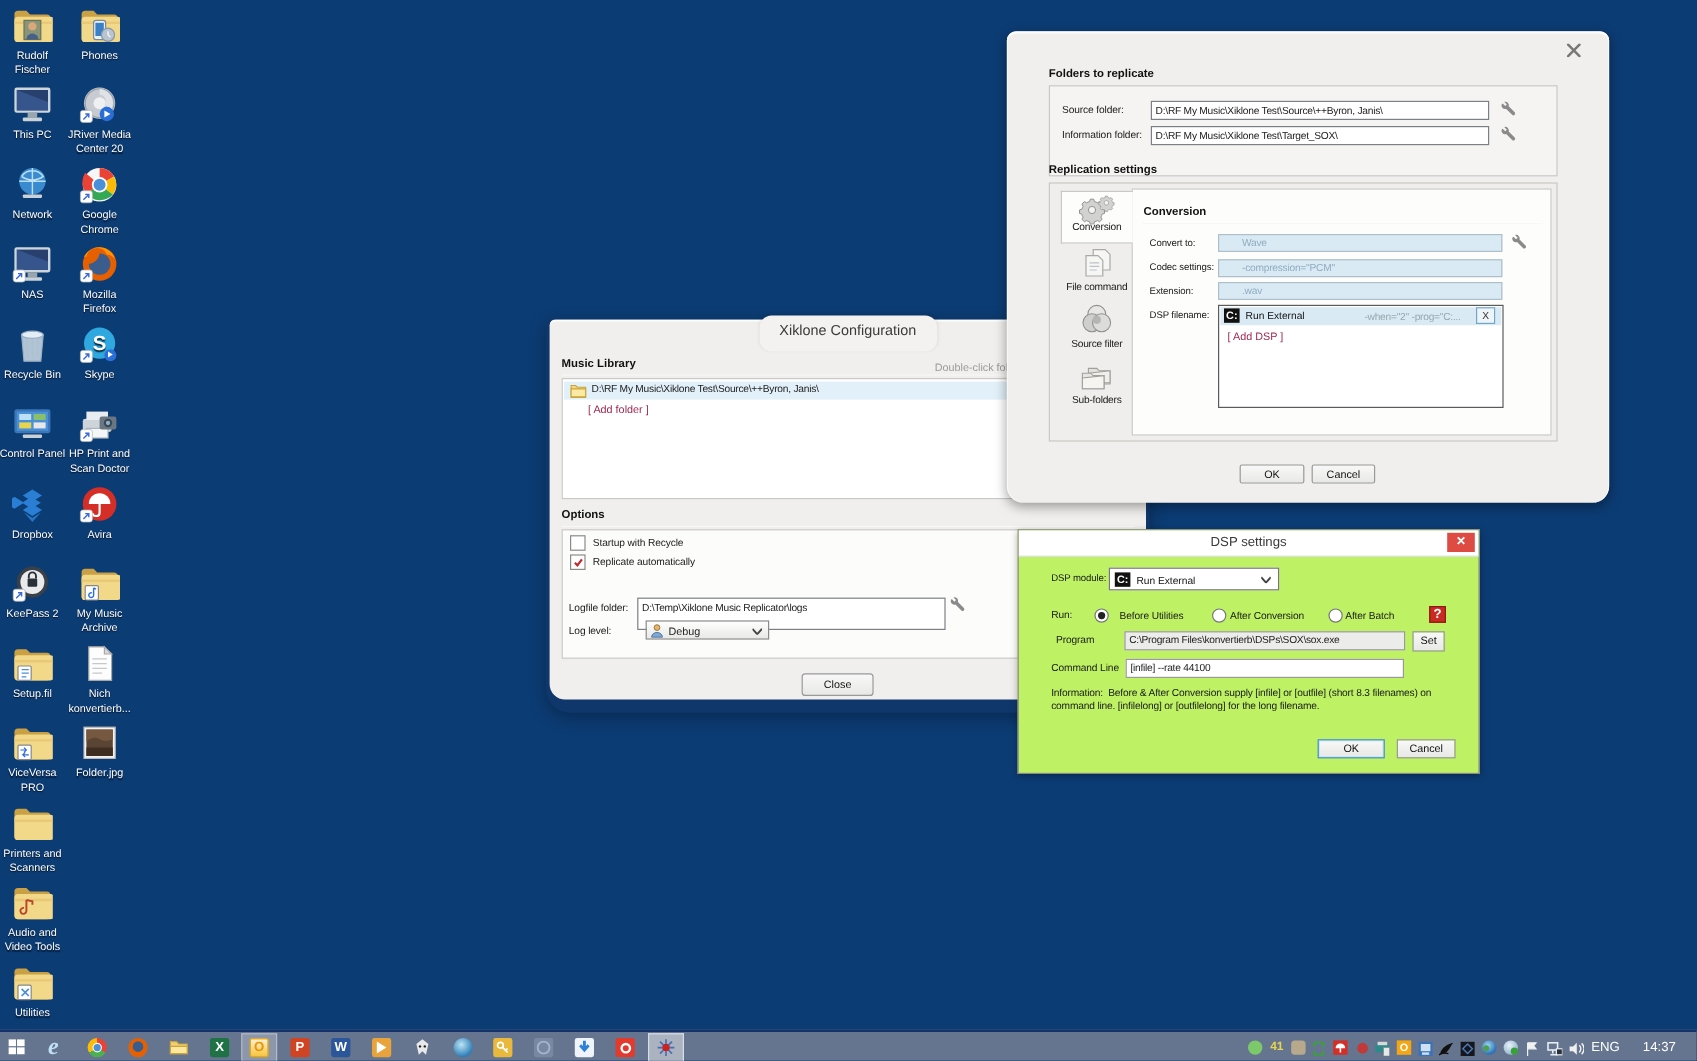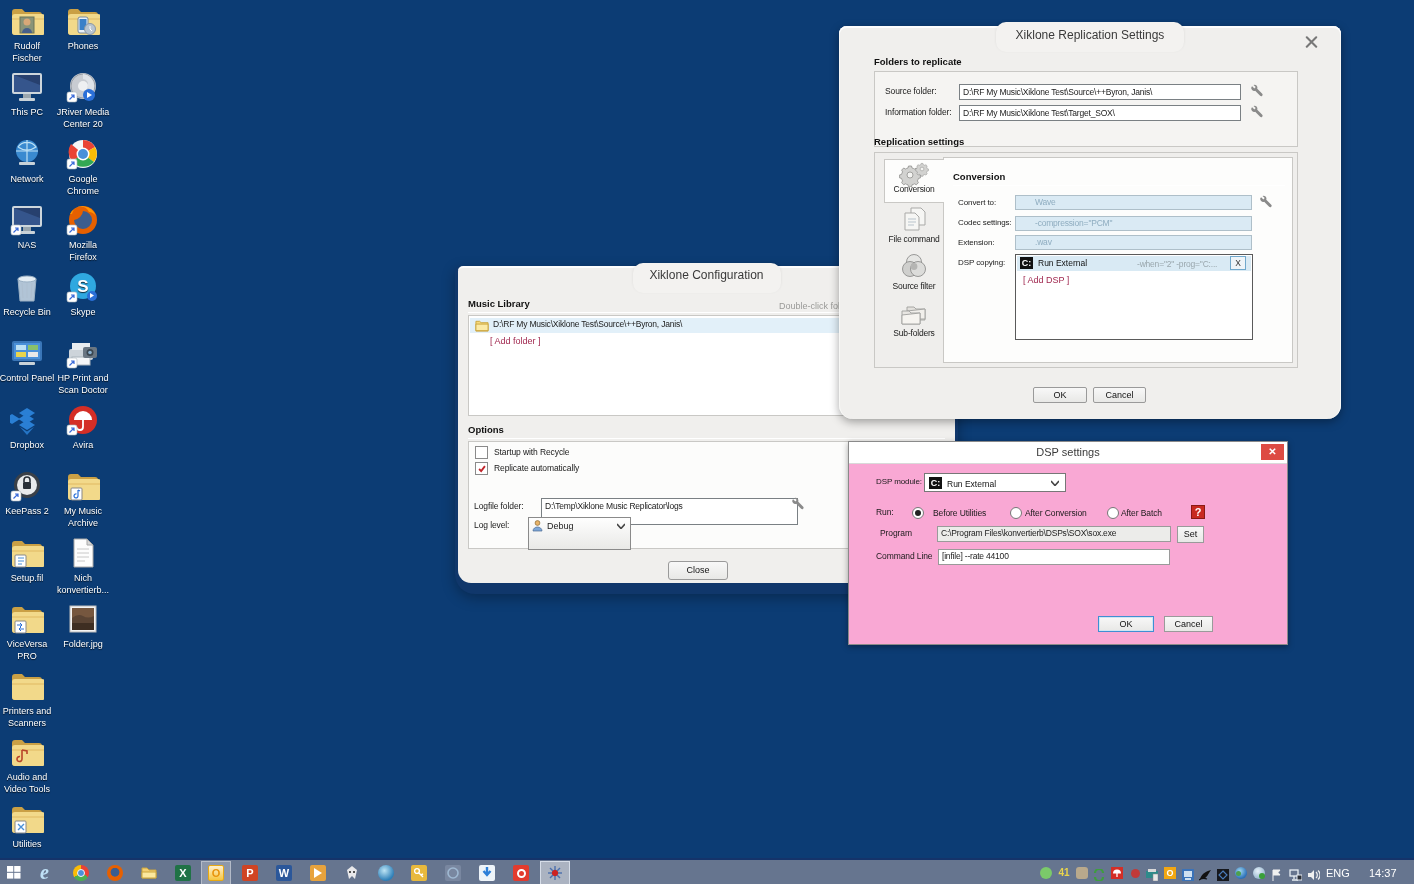--- a/index.html
+++ b/index.html
@@ -216,42 +216,41 @@
       <div class="secline" style="left:13px;top:172px;width:477px"></div>
       <div class="wbox" style="left:13px;top:175px;width:477px;height:108px;background:#fcfcfb">
         <div style="position:absolute;left:6px;top:4px;width:13px;height:13px;background:#fff;border:1px solid #8a8a8a"></div>
         <div class="lbl" style="left:25px;top:5px">Startup with Recycle</div>
         <div style="position:absolute;left:6px;top:20px;width:13px;height:13px;background:#fff;border:1px solid #8a8a8a"></div>
         <svg style="position:absolute;left:8px;top:22px" width="10" height="10" viewBox="0 0 12 12">
             <path d="M2.5 6 L5 8.5 L9.5 2.5" fill="none" stroke="#c0262c" stroke-width="2.2"></path>
           </svg>
         <div class="lbl" style="left:25px;top:21px">Replicate automatically</div>
         <div class="lbl" style="left:5px;top:59px">Logfile folder:</div>
-        <div class="tin" style="left:72px;top:56px;width:257px;height:27px;line-height:13px">D:\Temp\Xiklone Music Replicator\logs</div>
+        <div class="tin" style="left:62px;top:56px;width:257px;height:27px;line-height:13px">D:\Temp\Xiklone Music Replicator\logs</div>
         <svg class="wrench" style="left:322px;top:55px" viewBox="0 0 16 16">
             <path d="M2.5 2.5 l2.5 2.5 1.5-1.5 -2.5-2.5 a3.4 3.4 0 0 1 4.3 4.3 L14 11 a1.7 1.7 0 0 1 -2.4 2.4 L5.9 7.7 a3.4 3.4 0 0 1 -4.3-4.3 z" fill="#8a8a8a"></path>
           </svg>
         <div class="lbl" style="left:5px;top:78px">Log level:</div>
-        <div style="position:absolute;left:59px;top:75px;width:103px;height:33px;background:linear-gradient(#fefefe,#e9e9e7);border:1px solid #8a8a8a">
+        <div style="position:absolute;left:69px;top:75px;width:103px;height:16px;background:linear-gradient(#fefefe,#e9e9e7);border:1px solid #8a8a8a">
           <svg style="position:absolute;left:3px;top:2px" width="11" height="12" viewBox="0 0 11 12">
               <circle cx="5.5" cy="3" r="2.4" fill="#e8b36a" stroke="#8a6a30" stroke-width=".7"></circle>
               <path d="M1 11 a4.5 4 0 0 1 9 0 z" fill="#7da7d8" stroke="#4a6a94" stroke-width=".7"></path>
             </svg>
           <div style="position:absolute;left:18px;top:3px;font-size:9px;color:#222">Debug</div>
           <svg style="position:absolute;right:5px;top:5px" width="8" height="6" viewBox="0 0 8 6">
               <path d="M0 1 L4 5.5 L8 1" fill="none" stroke="#444" stroke-width="1.6"></path>
             </svg>
         </div>
       </div>
       <div class="btn" style="left:213px;top:295px;width:60px;height:19px;line-height:17px">Close</div>
     </div>
   </div>
 
   <div id="rep" style="position:absolute;z-index:2;left:839px;top:26px;width:502px;height:393px;background:#f0efed;border-radius:8px 8px 14px 14px;box-shadow:inset 0 2px 0 #fdfdfd,inset 1px 0 0 #f8f8f6,inset -1px 0 0 #f8f8f6,0 3px 10px rgba(0,0,0,.35)">
-    <div class="xtab" style="top:-4px;width:188px;height:30px;font-size:12px;line-height:26px">Xiklone Replication Settings</div>
     <div id="repc" style="position:absolute;inset:0;z-index:2">
       <svg style="position:absolute;left:466px;top:10px" width="13" height="12" viewBox="0 0 15 14">
           <path d="M2 1.5 L13 12.5 M13 1.5 L2 12.5" stroke="#777" stroke-width="2.4" stroke-linecap="round"></path>
         </svg>
       <div class="sechead" style="left:35px;top:30px">Folders to replicate</div>
       <div class="wbox" style="left:35px;top:45px;width:424px;height:76px">
         <div class="lbl" style="left:10px;top:14px">Source folder:</div>
         <div class="tin" style="left:84px;top:12px;width:282px;height:16px;line-height:12px">D:\RF My Music\Xiklone Test\Source\++Byron, Janis\</div>
         <svg class="wrench" style="left:375px;top:12px" viewBox="0 0 16 16">
             <path d="M2.5 2.5 l2.5 2.5 1.5-1.5 -2.5-2.5 a3.4 3.4 0 0 1 4.3 4.3 L14 11 a1.7 1.7 0 0 1 -2.4 2.4 L5.9 7.7 a3.4 3.4 0 0 1 -4.3-4.3 z" fill="#8a8a8a"></path>
@@ -311,35 +310,35 @@
       <div class="secline" style="left:114px;top:159px;width:332px"></div>
       <div class="lbl s" style="left:119px;top:172px">Convert to:</div>
       <div class="tin blue" style="left:176px;top:169px;width:237px;height:15px">Wave</div>
       <svg class="wrench" style="left:420px;top:169px" viewBox="0 0 16 16">
           <path d="M2.5 2.5 l2.5 2.5 1.5-1.5 -2.5-2.5 a3.4 3.4 0 0 1 4.3 4.3 L14 11 a1.7 1.7 0 0 1 -2.4 2.4 L5.9 7.7 a3.4 3.4 0 0 1 -4.3-4.3 z" fill="#8a8a8a"></path>
         </svg>
       <div class="lbl s" style="left:119px;top:192px">Codec settings:</div>
       <div class="tin blue" style="left:176px;top:190px;width:237px;height:15px">-compression="PCM"</div>
       <div class="lbl s" style="left:119px;top:212px">Extension:</div>
       <div class="tin blue" style="left:176px;top:209px;width:237px;height:15px">.wav</div>
-      <div class="lbl s" style="left:119px;top:232px">DSP copying:</div>
+      <div class="lbl s" style="left:119px;top:232px">DSP filename:</div>
       <div style="position:absolute;left:176px;top:228px;width:238px;height:86px;background:#fff;border:1px solid #5a5a5a">
         <div style="position:absolute;left:1px;right:1px;top:1px;height:15px;background:#d9eaf4"></div>
         <div style="position:absolute;left:4px;top:2px;width:13px;height:12px;background:#111;color:#fff;font-size:9px;font-weight:bold;text-align:center;line-height:12px">C:</div>
         <div style="position:absolute;left:22px;top:3px;font-size:8.5px;color:#111">Run External</div>
         <div style="position:absolute;left:121px;top:4px;font-size:8.5px;letter-spacing:-0.2px;color:#9aa7ad;white-space:nowrap">-when="2" -prog="C:...</div>
         <div style="position:absolute;left:214px;top:1px;width:16px;height:14px;background:#eef4f8;border:1px solid #70a8cc;font-size:8.5px;color:#333;text-align:center;line-height:13px">X</div>
         <div class="crimson" style="position:absolute;left:7px;top:20px">[ Add DSP ]</div>
       </div>
       <div class="btn" style="left:194px;top:361px;width:54px;height:16px;line-height:14px;border-radius:2px">OK</div>
       <div class="btn" style="left:254px;top:361px;width:53px;height:16px;line-height:14px;border-radius:2px">Cancel</div>
     </div>
   </div>
 
-  <div id="dsp" style="z-index:3;position:absolute;left:848px;top:441px;width:440px;height:204px;background:#f9a8d4;border:1px solid #8a8a8a;box-shadow:0 2px 6px rgba(0,0,0,.35)">
+  <div id="dsp" style="z-index:3;position:absolute;left:848px;top:441px;width:385px;height:204px;background:#bef264;border:1px solid #8a8a8a;box-shadow:0 2px 6px rgba(0,0,0,.35)">
     <div id="dspc" style="position:absolute;inset:0">
       <div style="position:absolute;left:0;top:0;right:0;height:22px;background:#fff;border-bottom:1px solid #d9d9d9"></div>
       <div style="position:absolute;left:0;top:4px;width:100%;text-align:center;font-size:11px;color:#3a3a3a">DSP settings</div>
       <div style="position:absolute;right:3px;top:2px;width:23px;height:16px;background:#dd4b43;color:#fff;font-size:10px;font-weight:bold;text-align:center;line-height:15px">✕</div>
       <div class="lbl s" style="left:27px;top:35px">DSP module:</div>
       <div style="position:absolute;left:75px;top:31px;width:142px;height:19px;background:#fff;border:1px solid #777">
         <div style="position:absolute;left:4px;top:3px;width:13px;height:12px;background:#111;color:#fff;font-size:9px;font-weight:bold;text-align:center;line-height:12px">C:</div>
         <div style="position:absolute;left:22px;top:5px;font-size:8.5px;color:#111">Run External</div>
         <svg style="position:absolute;right:6px;top:6px" width="8" height="6" viewBox="0 0 8 6">
             <path d="M0 1 L4 5.5 L8 1" fill="none" stroke="#444" stroke-width="1.6"></path>
@@ -352,20 +351,21 @@
       <div style="position:absolute;left:161px;top:65px;width:12px;height:12px;border-radius:50%;background:#fff;border:1px solid #777"></div>
       <div class="lbl" style="left:176px;top:66px">After Conversion</div>
       <div style="position:absolute;left:258px;top:65px;width:12px;height:12px;border-radius:50%;background:#fff;border:1px solid #777"></div>
       <div class="lbl" style="left:272px;top:66px">After Batch</div>
       <div style="position:absolute;left:342px;top:63px;width:14px;height:14px;background:#c92a21;border:1px solid #8a1a14;color:#fff;font-size:11px;font-weight:bold;text-align:center;line-height:13px">?</div>
       <div class="lbl" style="left:31px;top:86px">Program</div>
       <div class="tin" style="left:88px;top:84px;width:234px;height:16px;background:#ececea;border-color:#9a9a9a">C:\Program Files\konvertierb\DSPs\SOX\sox.exe</div>
       <div class="btn" style="left:328px;top:84px;width:27px;height:17px;line-height:15px;border-radius:0">Set</div>
       <div class="lbl" style="left:27px;top:109px">Command Line</div>
       <div class="tin" style="left:89px;top:107px;width:232px;height:16px;border-color:#9a9a9a">[infile] --rate 44100</div>
+      <div style="position:absolute;left:27px;top:130px;width:324px;font-size:8.5px;letter-spacing:-0.15px;line-height:10.5px;color:#1a1a1a">Information:&nbsp; Before &amp; After Conversion supply [infile] or [outfile] (short 8.3 filenames) on command line. [infilelong] or [outfilelong] for the long filename.</div>
       <div class="btn" style="left:249px;top:174px;width:56px;height:16px;line-height:14px;border-radius:0;border:1px solid #3f8fd2;box-shadow:0 0 0 1px #cfe5f5 inset">OK</div>
       <div class="btn" style="left:315px;top:174px;width:49px;height:16px;line-height:14px;border-radius:0">Cancel</div>
     </div>
   </div>
 
   <div id="bar" style="z-index:4;position:absolute;left:0;top:858px;width:1414px;height:26px;background:#66758f;border-top:2px solid #14336a">
     <svg style="position:absolute;left:7px;top:6px" width="14" height="13" viewBox="0 0 14 13">
         <g fill="#fff">
           <rect x="0" y="0" width="6.3" height="5.8"></rect>
           <rect x="7.2" y="0" width="6.3" height="5.8"></rect>

